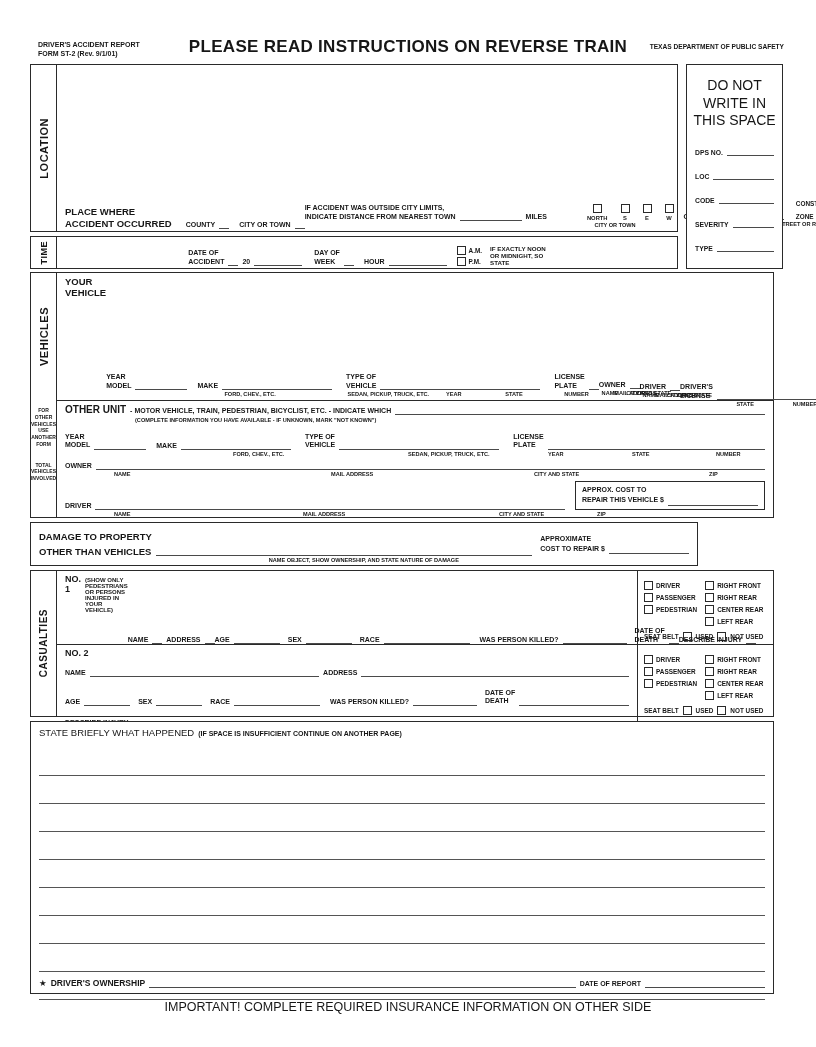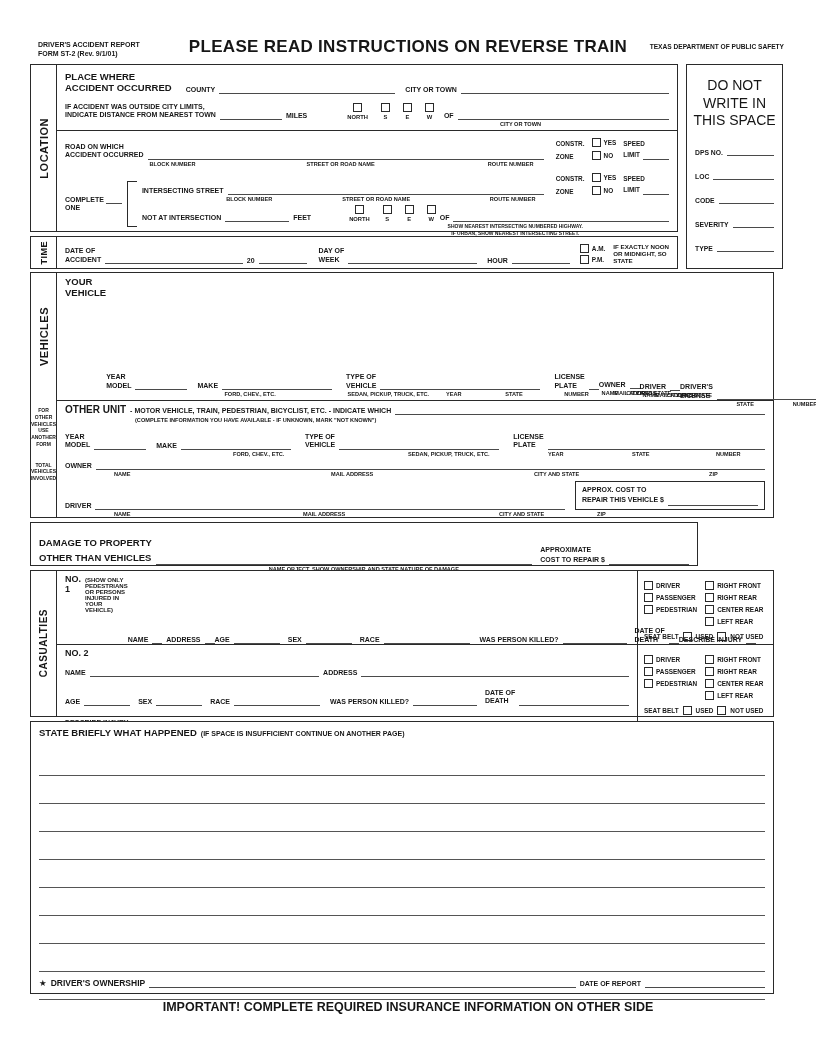--- a/index.html
+++ b/index.html
@@ -2,21 +2,21 @@
 <html><head>
 <meta charset="utf-8">
 <style>
   html,body{margin:0;padding:0;background:#fff;}
   .page{position:relative;width:816px;height:1047px;background:#fff;
         font-family:"Liberation Sans",sans-serif;color:#161616;overflow:hidden;}
   
   .box{position:absolute;border:1.6px solid #2a2a2a;box-sizing:border-box;background:#fff;display:flex;}
   .strip{width:26px;border-right:1.4px solid #2a2a2a;display:flex;align-items:center;justify-content:center;flex:0 0 26px;box-sizing:border-box;}
   .vlabel{writing-mode:vertical-rl;transform:rotate(180deg);font-weight:bold;font-size:11px;letter-spacing:.5px;}
-  .content{flex:1;display:flex;flex-direction:column;padding:4px 8px 2px 8px;box-sizing:border-box;min-width:0;}
+  .content{flex:1;display:flex;flex-direction:row;padding:4px 8px 2px 8px;box-sizing:border-box;min-width:0;}
   
   .r{position:relative;display:flex;align-items:flex-end;gap:4px;}
   .lbl{font-size:7px;font-weight:bold;line-height:1.1;white-space:nowrap;}
   .lbl2{font-size:7px;font-weight:bold;line-height:1.2;white-space:nowrap;display:flex;flex-direction:column;justify-content:flex-end;}
   .big{font-size:9.5px;}
   .fl{border-bottom:1px solid #4a4a4a;flex:1;height:9px;min-width:10px;}
   .flw{border-bottom:1px solid #4a4a4a;height:9px;flex:none;}
   .cap{position:absolute;top:100%;margin-top:1px;font-size:5.6px;font-weight:bold;white-space:nowrap;}
   .cb{width:7px;height:7px;border:1.1px solid #2a2a2a;display:inline-block;flex:none;background:#fff;}
   .cbr{display:flex;align-items:center;gap:3px;font-size:6.4px;font-weight:bold;white-space:nowrap;}
@@ -395,21 +395,21 @@
             <div class="r">
                 <span>REPAIR THIS VEHICLE $</span>
                 <span class="fl"></span>
               </div>
           </div>
         </div>
       </div>
     </div>
   </div>
 
-  <div class="box" style="left:30px;top:522px;width:668px;height:44px;align-items:flex-end;padding:0 8px;">
+  <div class="box" style="left:30px;top:522px;width:668px;height:44px;align-items:center;padding:0 8px;">
     <div style="font-size:9.5px;font-weight:bold;line-height:1.6;white-space:nowrap;">
       <div>DAMAGE TO PROPERTY</div>
       <div>OTHER THAN VEHICLES</div>
     </div>
     <div class="r" style="flex:1;margin:14px 0 0 4px;">
       <span class="fl"></span>
       <span class="cap" style="left:30%;">NAME OBJECT, SHOW OWNERSHIP, AND STATE NATURE OF DAMAGE</span>
     </div>
     <div style="font-size:7px;font-weight:bold;line-height:1.4;margin-left:8px;white-space:nowrap;">
       <div>APPROXIMATE</div>
@@ -576,21 +576,21 @@
             <span class="cb"></span>
               <span>NOT USED</span>
           </div>
         </div>
       </div>
     </div>
   </div>
 
   <div class="box" style="left:30px;top:721px;width:744px;height:273px;flex-direction:column;padding:5px 8px;">
     <div class="r" style="align-items:baseline;">
-      <span style="font-size:9.5px;font-weight:bold;">STATE BRIEFLY WHAT HAPPENED</span>
+      <span style="font-size:9.5px;font-weight:normal;">STATE BRIEFLY WHAT HAPPENED</span>
       <span style="font-size:7px;font-weight:bold;">(IF SPACE IS INSUFFICIENT CONTINUE ON ANOTHER PAGE)</span>
     </div>
     <div style="margin-top:10px;">
         <div class="nline"></div>
         <div class="nline"></div>
         <div class="nline"></div>
         <div class="nline"></div>
         <div class="nline"></div>
         <div class="nline"></div>
         <div class="nline"></div>
@@ -599,15 +599,15 @@
       </div>
     <div class="r" style="position:absolute;left:8px;right:8px;bottom:5px;">
       <span style="font-size:8.5px;">★</span>
       <span style="font-size:8.5px;font-weight:bold;white-space:nowrap;">DRIVER'S OWNERSHIP</span>
       <span class="fl" style="flex:3;"></span>
       <span class="lbl">DATE OF REPORT</span>
       <span class="flw" style="width:120px;"></span>
     </div>
   </div>
 
-  <div style="position:absolute;left:0;right:0;top:1000px;text-align:center;font-size:12.5px;font-weight:bold;">IMPORTANT! COMPLETE REQUIRED INSURANCE INFORMATION ON OTHER SIDE</div>
+  <div style="position:absolute;left:0;right:0;top:1000px;text-align:center;font-size:12.5px;font-weight:normal;">IMPORTANT! COMPLETE REQUIRED INSURANCE INFORMATION ON OTHER SIDE</div>
 
 </div>
 
 </body></html>

